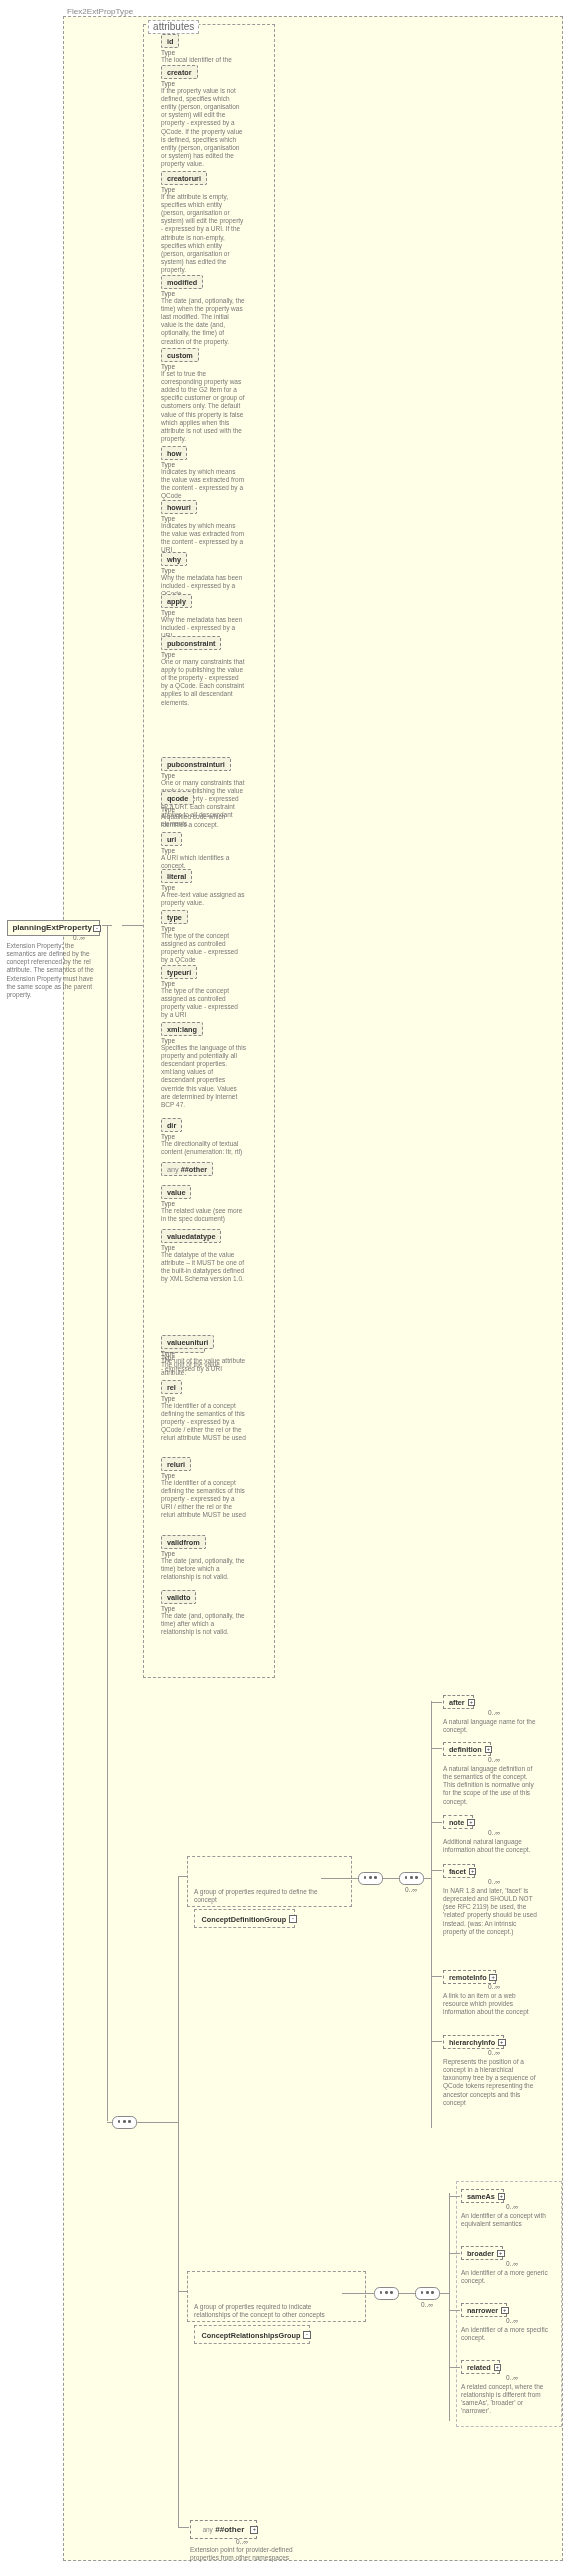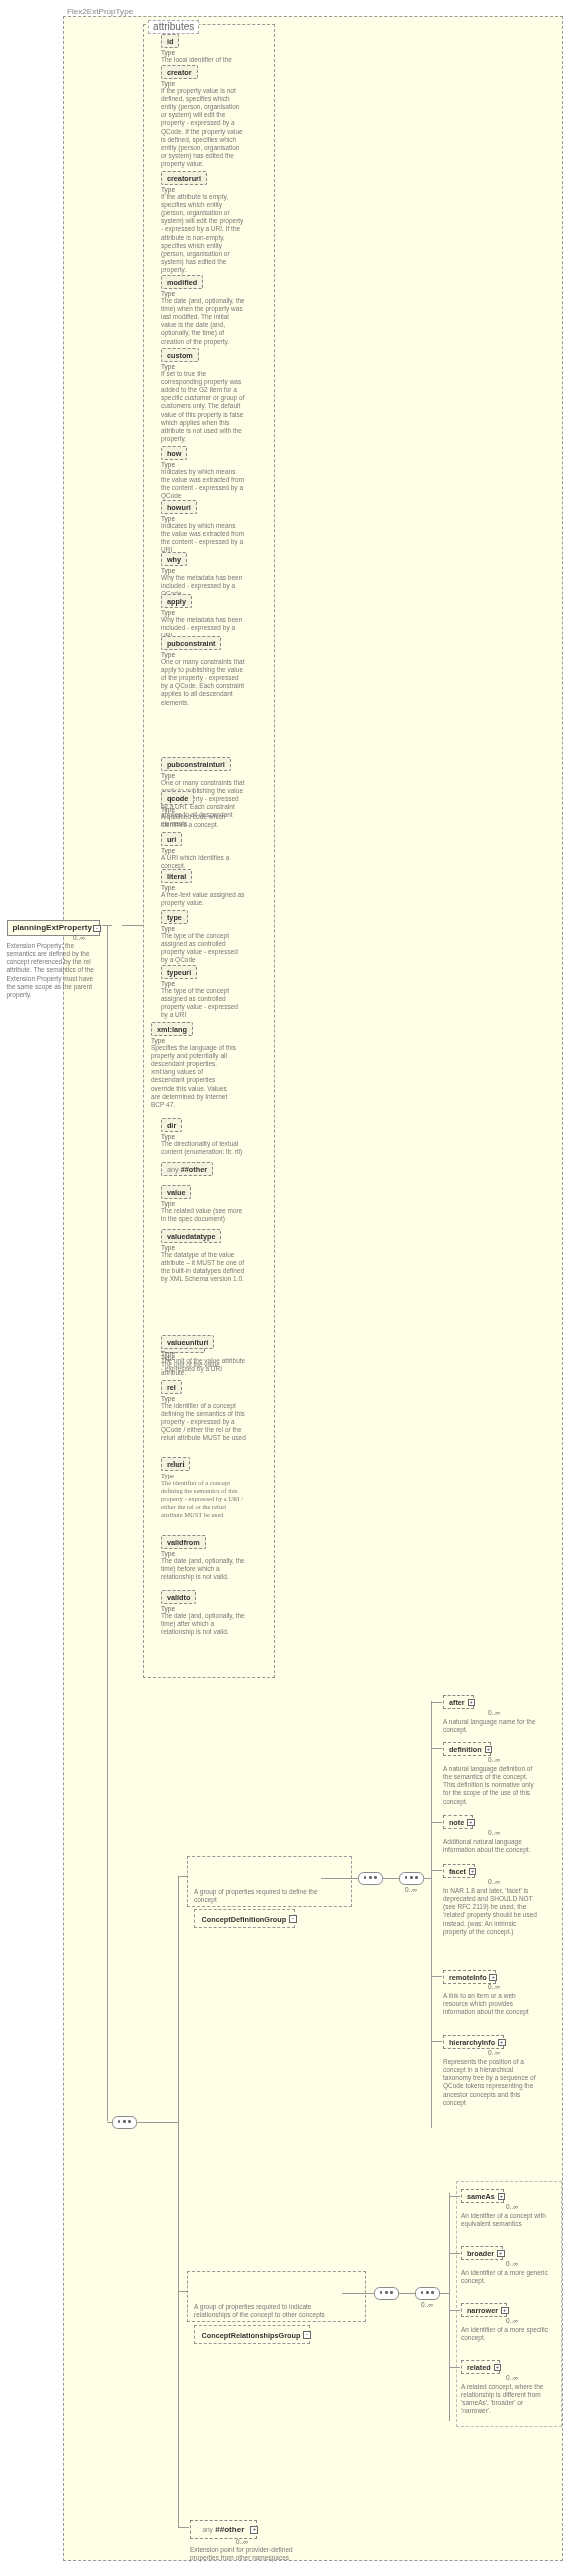--- a/index.html
+++ b/index.html
@@ -190,29 +190,29 @@
       <div class="attr-row" style="left: 161px; top: 500px;"><div class="attr-name" style="border-style: dashed;">howuri</div><div class="attr-type">Type</div><div class="desc">Indicates by which means the value was extracted from the content - expressed by a URI</div></div>
       <div class="attr-row" style="left: 161px; top: 552px;"><div class="attr-name" style="border-style: dashed;">why</div><div class="attr-type">Type</div><div class="desc">Why the metadata has been included - expressed by a QCode</div></div>
       <div class="attr-row" style="left: 161px; top: 594px;"><div class="attr-name" style="border-style: dashed;">apply</div><div class="attr-type">Type</div><div class="desc">Why the metadata has been included - expressed by a URI</div></div>
       <div class="attr-row" style="left: 161px; top: 636px;"><div class="attr-name" style="border-style: dashed;">pubconstraint</div><div class="attr-type">Type</div><div class="desc">One or many constraints that apply to publishing the value of the property - expressed by a QCode. Each constraint applies to all descendant elements.</div></div>
       <div class="attr-row" style="left: 161px; top: 715px; margin-top: 42px;"><div class="attr-name" style="border-style: dashed;">pubconstrainturi</div><div class="attr-type">Type</div><div class="desc">One or many constraints that apply to publishing the value of the property - expressed by a URI. Each constraint applies to all descendant elements.</div></div>
       <div class="attr-row" style="left: 161px; top: 791px;"><div class="attr-name" style="border-style: dashed;">qcode</div><div class="attr-type">Type</div><div class="desc">A qualified code which identifies a concept.</div></div>
       <div class="attr-row" style="left: 161px; top: 832px;"><div class="attr-name" style="border-style: dashed;">uri</div><div class="attr-type">Type</div><div class="desc">A URI which identifies a concept.</div></div>
       <div class="attr-row" style="left: 161px; top: 869px;"><div class="attr-name" style="border-style: dashed;">literal</div><div class="attr-type">Type</div><div class="desc">A free-text value assigned as property value.</div></div>
       <div class="attr-row" style="left: 161px; top: 910px;"><div class="attr-name" style="border-style: dashed;">type</div><div class="attr-type">Type</div><div class="desc">The type of the concept assigned as controlled property value - expressed by a QCode</div></div>
       <div class="attr-row" style="left: 161px; top: 965px;"><div class="attr-name" style="border-style: dashed;">typeuri</div><div class="attr-type">Type</div><div class="desc">The type of the concept assigned as controlled property value - expressed by a URI</div></div>
-      <div class="attr-row" style="left: 151px; top: 1022px;"><div class="attr-name" style="border-style: dashed;">xml:lang</div><div class="attr-type">Type</div><div class="desc">Specifies the language of this property and potentially all descendant properties. xml:lang values of descendant properties override this value. Values are determined by Internet BCP 47.</div></div>
+      <div class="attr-row" style="left: 161px; top: 1022px;"><div class="attr-name" style="border-style: dashed;">xml:lang</div><div class="attr-type">Type</div><div class="desc">Specifies the language of this property and potentially all descendant properties. xml:lang values of descendant properties override this value. Values are determined by Internet BCP 47.</div></div>
       <div class="attr-row" style="left: 161px; top: 1118px;"><div class="attr-name" style="border-style: dashed;">dir</div><div class="attr-type">Type</div><div class="desc">The directionality of textual content (enumeration: ltr, rtl)</div></div>
       <div class="attr-row" style="left: 161px; top: 1162px;"><div class="attr-name" style="border-style: dashed;"><span style="color:#888;font-weight:normal;">any </span>##other</div></div>
       <div class="attr-row" style="left: 161px; top: 1185px;"><div class="attr-name" style="border-style: dashed; text-align: right;">value</div><div class="attr-type">Type</div><div class="desc">The related value (see more in the spec document)</div></div>
       <div class="attr-row" style="left: 161px; top: 1229px;"><div class="attr-name" style="border-style: dashed;">valuedatatype</div><div class="attr-type">Type</div><div class="desc">The datatype of the value attribute – it MUST be one of the built-in datatypes defined by XML Schema version 1.0.</div></div>
       <div class="attr-row" style="left: 161px; top: 1297px;"><div class="attr-name" style="border-style: dashed; margin-top: 42px;">valueunit</div><div class="attr-type">Type</div><div class="desc">The unit of the value attribute.</div></div>
       <div class="attr-row" style="left: 161px; top: 1335px;"><div class="attr-name" style="border-style: dashed;">valueunituri</div><div class="attr-type">Type</div><div class="desc">The unit of the value attribute - expressed by a URI</div></div>
       <div class="attr-row" style="left: 161px; top: 1380px;"><div class="attr-name" style="border-style: dashed;">rel</div><div class="attr-type">Type</div><div class="desc">The identifier of a concept defining the semantics of this property - expressed by a QCode / either the rel or the reluri attribute MUST be used</div></div>
-      <div class="attr-row" style="left: 161px; top: 1457px; font-family: Liberation Serif, serif;"><div class="attr-name" style="border-style: dashed;">reluri</div><div class="attr-type">Type</div><div class="desc">The identifier of a concept defining the semantics of this property - expressed by a URI / either the rel or the reluri attribute MUST be used</div></div>
+      <div class="attr-row" style="left: 161px; top: 1457px;"><div class="attr-name" style="border-style: dashed;">reluri</div><div class="attr-type">Type</div><div class="desc">The identifier of a concept defining the semantics of this property - expressed by a URI / either the rel or the reluri attribute MUST be used</div></div>
       <div class="attr-row" style="left: 161px; top: 1535px;"><div class="attr-name" style="border-style: dashed;">validfrom</div><div class="attr-type">Type</div><div class="desc">The date (and, optionally, the time) before which a relationship is not valid.</div></div>
       <div class="attr-row" style="left: 161px; top: 1590px;"><div class="attr-name" style="border-style: dashed;">validto</div><div class="attr-type">Type</div><div class="desc">The date (and, optionally, the time) after which a relationship is not valid.</div></div>
     </div>
 
   <div class="conn" style="left:136px; top:2122px; width:42px; height:0.8px;"></div>
   <div class="conn" style="left:178px; top:1876px; width:0.8px; height:651px;"></div>
 
   <div class="bg-yellow" style="left:187px; top:1856px; width:163px; height:49px; border:0.8px dashed #999;"></div>
   <div class="conn" style="left:178px; top:1876px; width:9px; height:0.8px;"></div>
   <div class="group-box" style="left:194px; top:1865px;">

